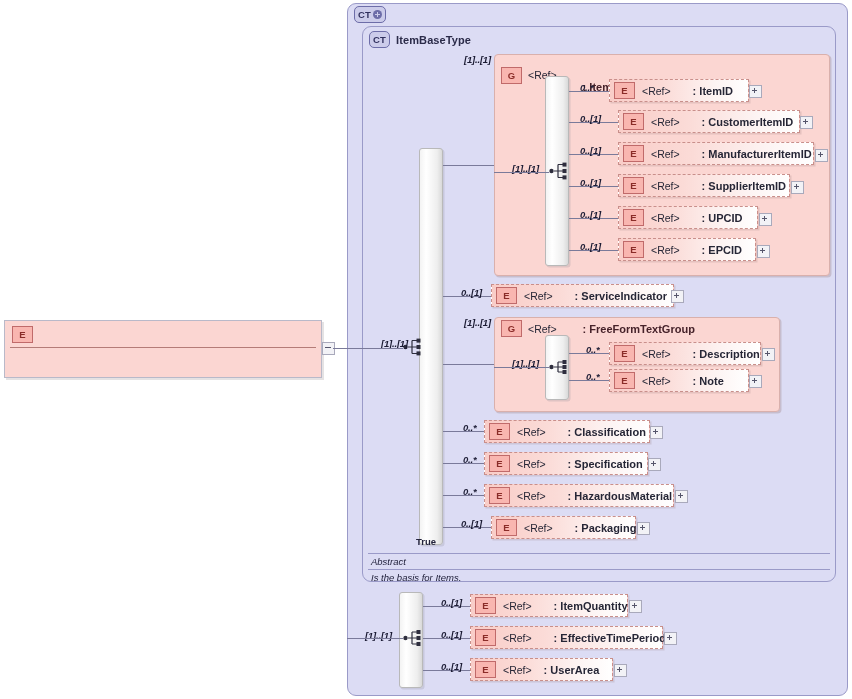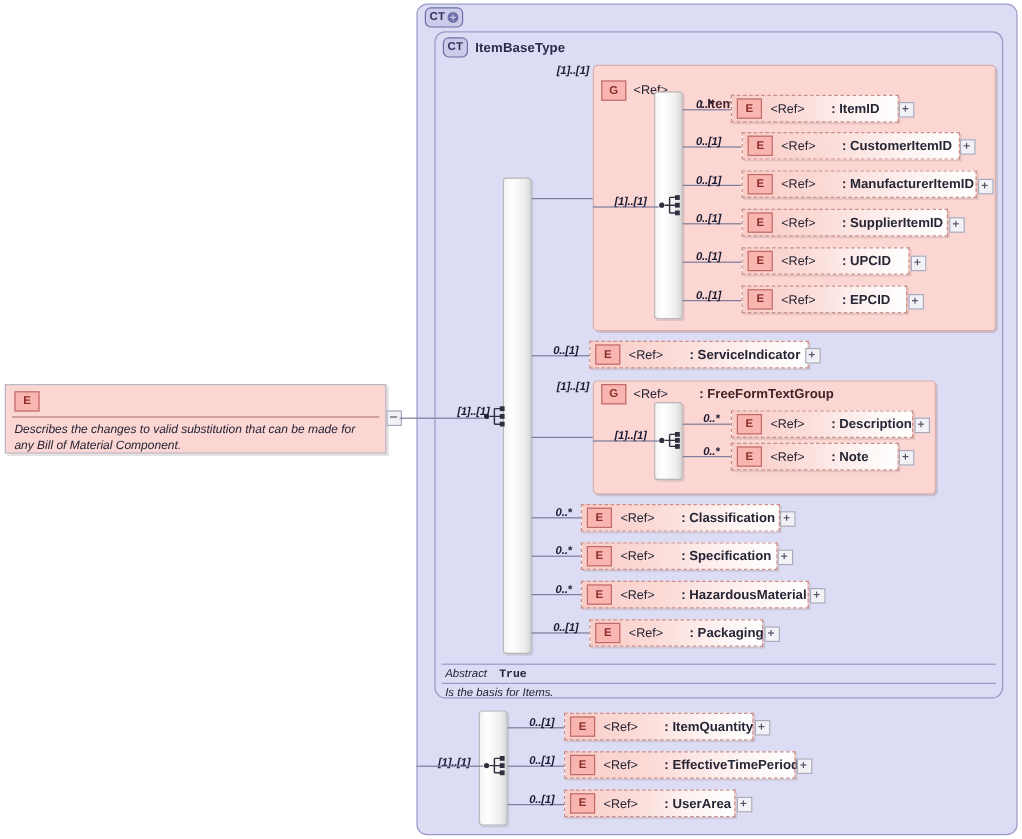--- a/index.html
+++ b/index.html
@@ -154,21 +154,20 @@
       <span>CT</span>
     </span>
     <span class="hdr-title">ItemBaseType</span>
   </div>
 
   <div class="abs root-box" style="left:4px;top:320px;width:318px;height:58px;">
     <div class="root-top">
       <span class="badge-e">E</span>
     </div>
     <div class="root-sep"></div>
-    <div class="root-desc">Describes the changes to valid substitution that can be made for any Bill of Material Component.</div>
   </div>
   <div class="root-conn" style="left:322px;top:342px;"></div>
 
   <div class="abs ln lnh" style="left:333px;top:348px;width:29px;"></div>
 
   <div class="abs seqbar" style="left:419px;top:148px;width:24px;height:397px;"></div>
   <svg class="seqicon" style="left:403px;top:337px;" viewBox="0 0 22 20">
     <circle cx="2.5" cy="10" r="2.2" fill="#2e2e3e"></circle>
     <path d="M5 10 H9 M9 3.5 V16.5 M9 3.5 H14 M9 10 H14 M9 16.5 H14" stroke="#2e2e3e" stroke-width="1.2" fill="none"></path>
     <rect x="13.5" y="1.6" width="4" height="4" fill="#2e2e3e"></rect>
@@ -332,21 +331,21 @@
   <div class="occ" style="left:461px;top:518px;">0..[1]</div>
   <div class="abs el-box" style="left:491px;top:516px;width:145px;">
     <span class="badge-e">E</span>
     <span class="el-ref">&lt;Ref&gt;</span>
     <span class="el-name" style="margin-left:15px;">: Packaging</span>
   </div>
   <div class="exp" style="left:637px;top:522px;"></div>
 
   <div class="abs-rule" style="left:368px;top:553px;width:462px;"></div>
   <div class="abs-lbl" style="left:371px;top:556px;">Abstract</div>
-  <div class="abs-val" style="left:416px;top:556px;font-family:Liberation Mono, monospace;">True</div>
+  <div class="abs-val" style="left:416px;top:536px;">True</div>
   <div class="abs-rule" style="left:368px;top:569px;width:462px;"></div>
   <div class="abs-note" style="left:371px;top:572px;">Is the basis for Items.</div>
 
   <div class="abs seqbar" style="left:399px;top:592px;width:24px;height:96px;"></div>
   <svg class="seqicon" style="left:403px;top:628px;" viewBox="0 0 22 20">
     <circle cx="2.5" cy="10" r="2.2" fill="#2e2e3e"></circle>
     <path d="M5 10 H9 M9 4 V16 M9 4 H14 M9 10 H14 M9 16 H14" stroke="#2e2e3e" stroke-width="1.2" fill="none"></path>
     <rect x="13.5" y="2" width="4" height="4" fill="#2e2e3e"></rect>
     <rect x="13.5" y="8" width="4" height="4" fill="#2e2e3e"></rect>
     <rect x="13.5" y="14" width="4" height="4" fill="#2e2e3e"></rect>
@@ -370,17 +369,17 @@
     <span class="el-ref">&lt;Ref&gt;</span>
     <span class="el-name" style="margin-left:15px;">: EffectiveTimePeriod</span>
   </div>
   <div class="exp" style="left:664px;top:632px;"></div>
 
   <div class="abs ln lnh" style="left:423px;top:670px;width:48px;"></div>
   <div class="occ" style="left:441px;top:661px;">0..[1]</div>
   <div class="abs el-box" style="left:470px;top:658px;width:143px;">
     <span class="badge-e">E</span>
     <span class="el-ref">&lt;Ref&gt;</span>
-    <span class="el-name" style="margin-left:15px;">: UserArea</span>
+    <span class="el-name" style="margin-left:5px;">: UserArea</span>
   </div>
   <div class="exp" style="left:614px;top:664px;"></div>
 
 </div>
 
 </body></html>

